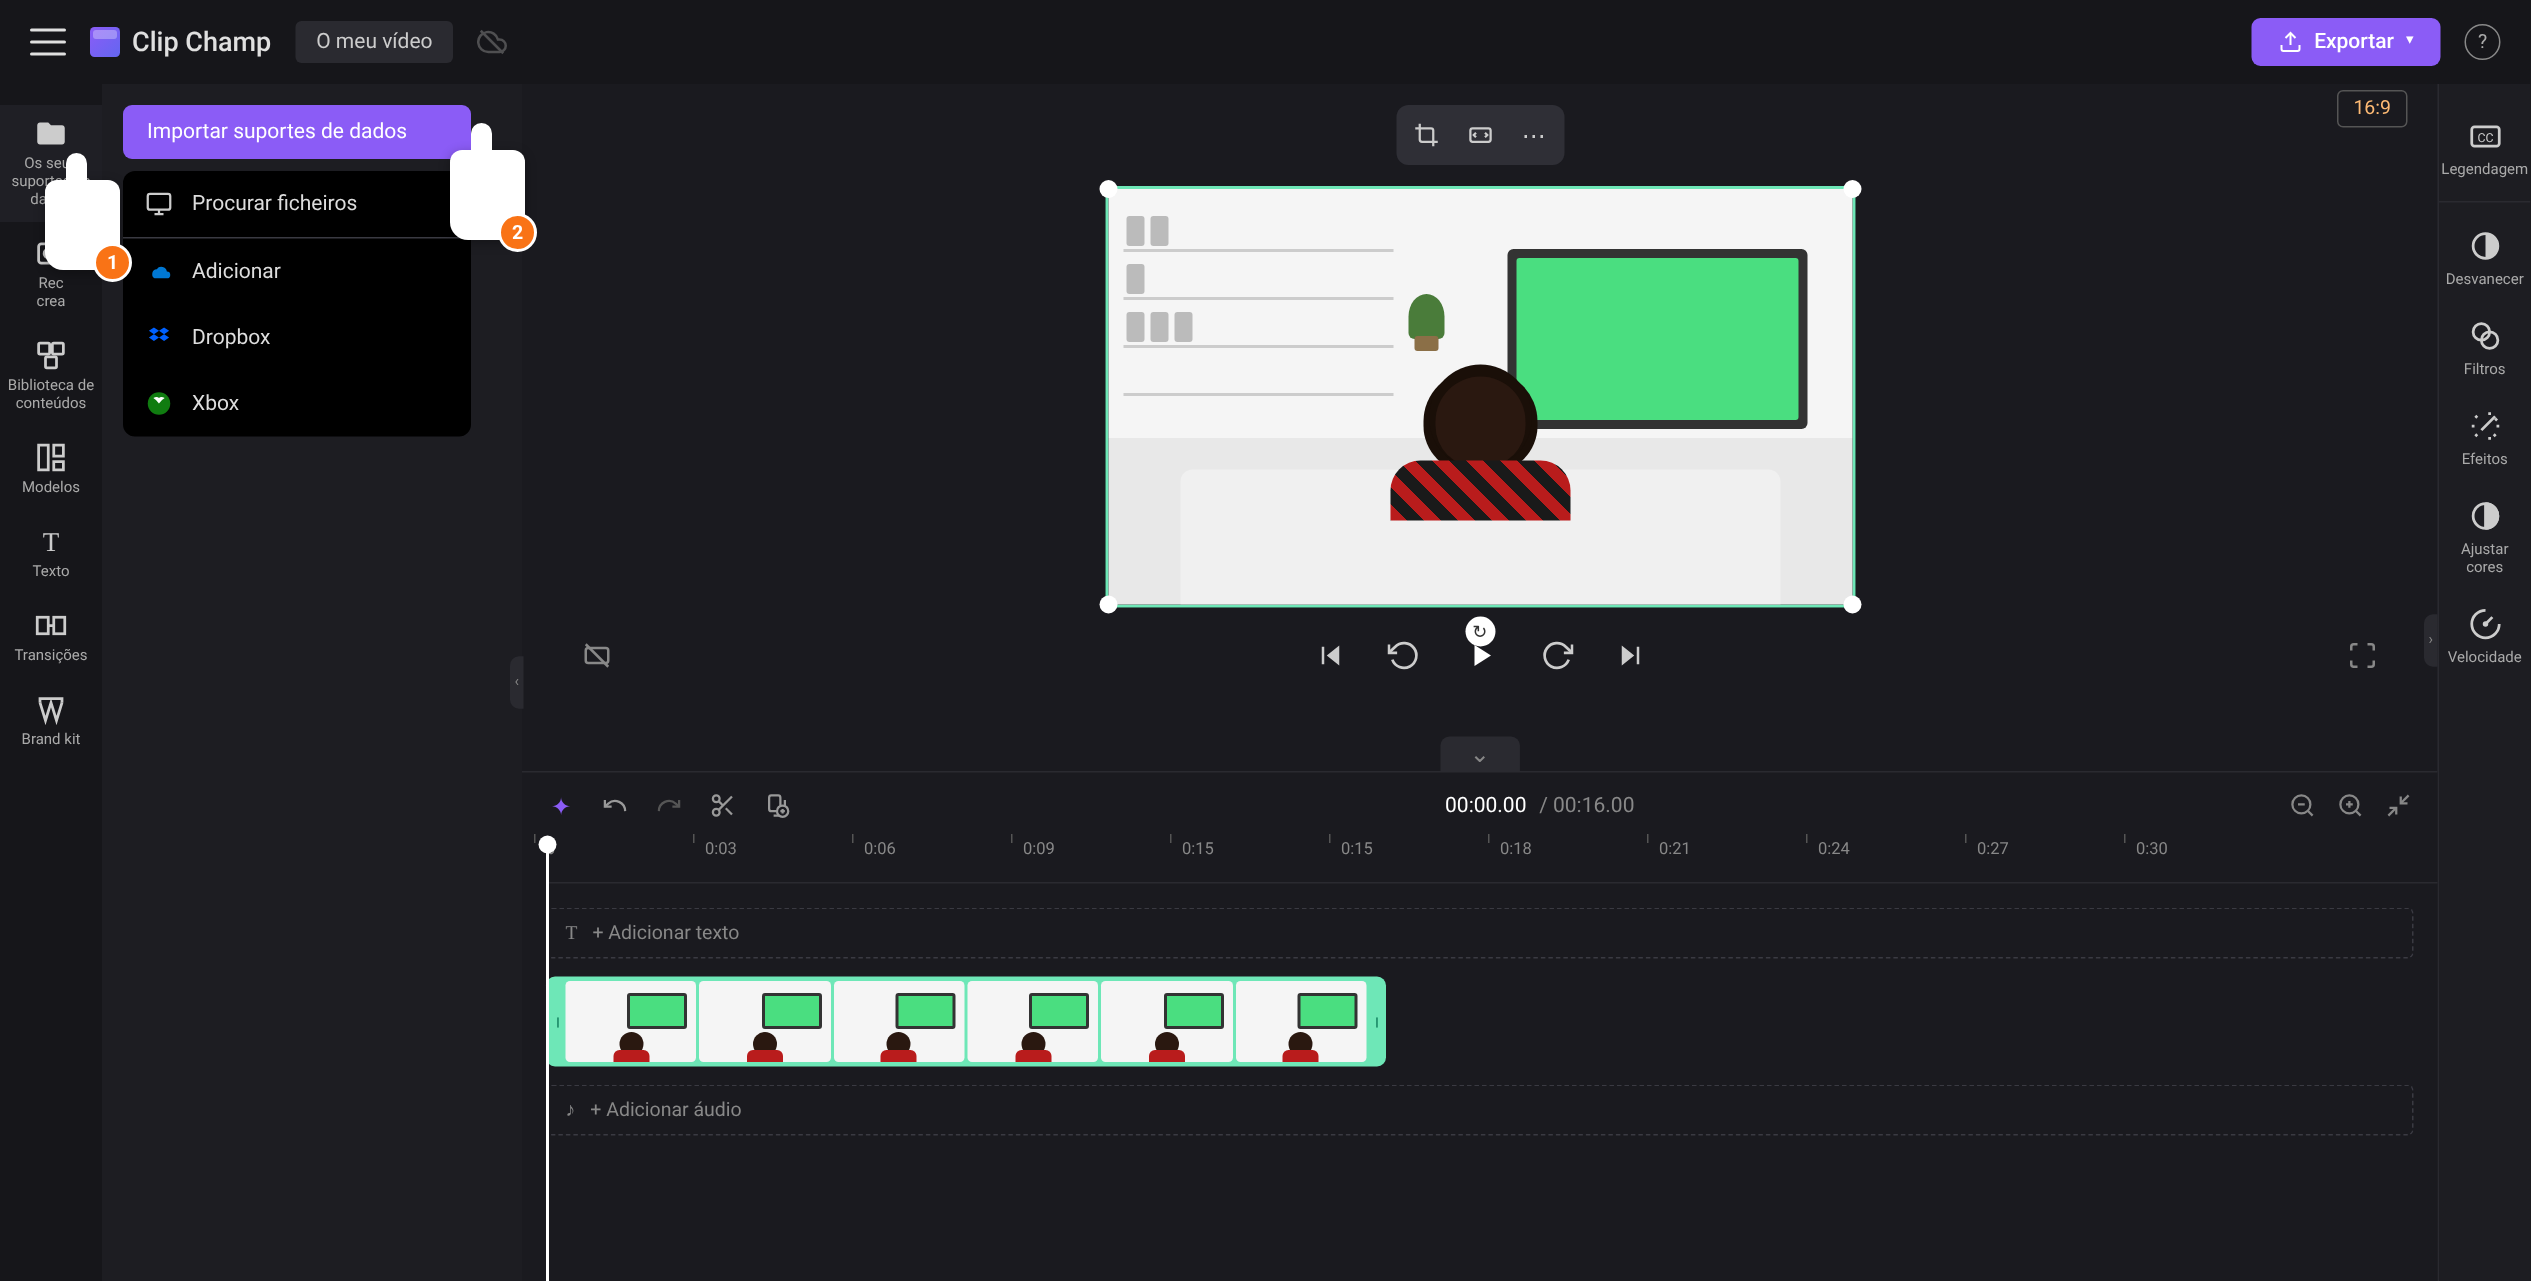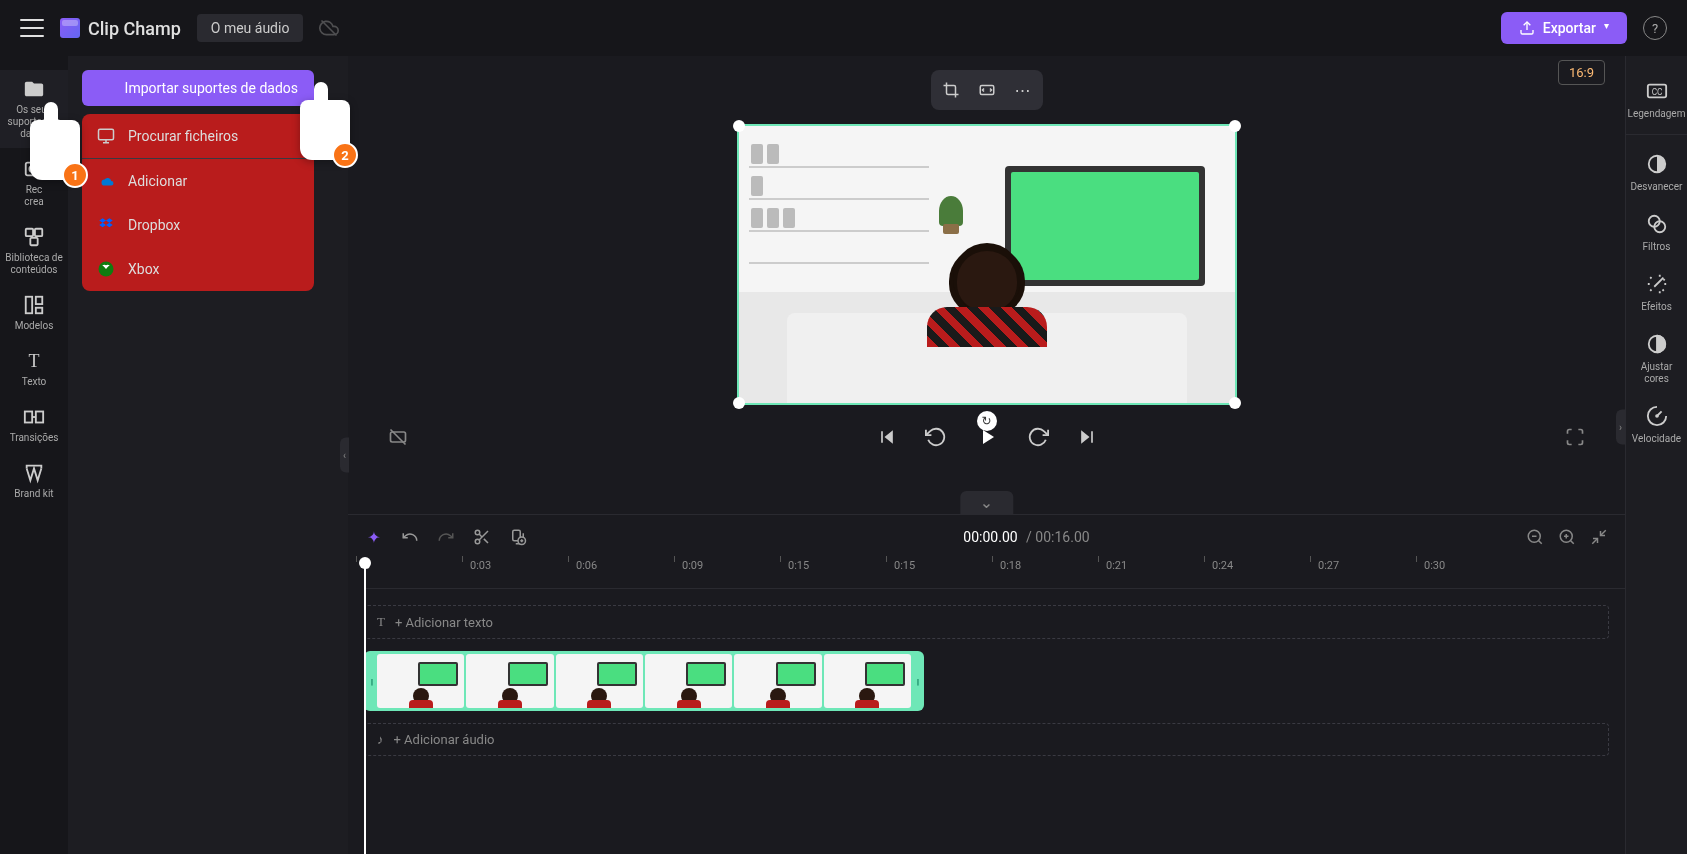--- a/index.html
+++ b/index.html
@@ -15,22 +15,22 @@
 .header-spacer{flex:1;}
 .export-btn{background:#8b5cf6;color:#fff;padding:8px 18px;border-radius:6px;display:flex;gap:8px;font-size:14px;font-weight:500;cursor:pointer;margin-left:44px;}
 .help-icon{width:24px;height:24px;border:1.5px solid #888;border-radius:50%;display:flex;align-items:center;justify-content:center;font-size:13px;color:#aaa;cursor:pointer;}
 .body{display:flex;height:798px;}
 .left-rail{width:68px;background:#16161a;display:flex;flex-direction:column;align-items:center;padding-top:14px;gap:2px;}
 .rail-item{display:flex;flex-direction:column;align-items:center;gap:4px;padding:8px 4px;cursor:pointer;width:100%;text-align:center;}
 .rail-item.active{background:#1f1f25;}
 .rail-icon{width:22px;height:22px;display:flex;align-items:center;justify-content:center;color:#ccc;}
 .rail-label{font-size:10px;color:#aaa;line-height:1.2;}
 .media-panel{width:280px;background:#1d1d22;position:relative;padding:14px;}
-.import-btn{background:#8b5cf6;color:#fff;padding:10px 16px;border-radius:6px;text-align:right;font-size:14px;cursor:pointer;width:232px;}
-.import-menu{background:#b91c1c;border-radius:8px;margin-top:8px;overflow:hidden;width:232px;}
+.import-btn{background:#8b5cf6;color:#fff;padding:10px 16px;border-radius:6px;text-align:left;font-size:14px;cursor:pointer;width:232px;}
+.import-menu{background:#000000;border-radius:8px;margin-top:8px;overflow:hidden;width:232px;}
 .import-menu-item{display:flex;align-items:center;gap:12px;padding:12px 14px;cursor:pointer;font-size:14px;color:#ddd;}
 .import-menu-item:first-child{border-bottom:1px solid #3a3a42;}
 .menu-icon{width:20px;height:20px;display:flex;align-items:center;justify-content:center;}
 .main{flex:1;display:flex;flex-direction:column;position:relative;}
 .preview-area{flex:1;display:flex;flex-direction:column;align-items:center;padding-top:14px;position:relative;}
 .preview-toolbar{display:flex;gap:4px;background:#2f2f36;padding:4px;border-radius:8px;margin-bottom:14px;}
 .preview-tool{width:32px;height:32px;display:flex;align-items:center;justify-content:center;border-radius:6px;cursor:pointer;color:#ccc;}
 .ratio-badge{position:absolute;right:20px;top:4px;border:1px solid #555;padding:4px 10px;border-radius:4px;font-size:13px;color:#fdba74;}
 .video-canvas{width:500px;height:281px;background:#000;position:relative;border:2px solid #6ee7b7;}
 .canvas-handle{width:12px;height:12px;background:#fff;border-radius:50%;position:absolute;}
@@ -98,21 +98,21 @@
 <div class="header">
   <div class="hamburger">
       <span></span>
       <span></span>
       <span></span>
     </div>
   <div class="logo">
     <div class="logo-icon"></div>
     <span>Clip Champ</span>
   </div>
-  <div class="video-title">O meu áudio</div>
+  <div class="video-title">O meu vídeo</div>
   <div class="cloud-off">
     <svg width="20" height="20" viewBox="0 0 24 24" fill="none" stroke="#888" stroke-width="2">
         <path d="M18 10h-1.26A8 8 0 1 0 9 20h9a5 5 0 0 0 0-10z"></path>
         <line x1="3" y1="3" x2="21" y2="21"></line>
       </svg>
   </div>
   <div class="header-spacer"></div>
   <div class="export-btn">
     <svg width="16" height="16" viewBox="0 0 24 24" fill="none" stroke="#fff" stroke-width="2">
         <path d="M21 15v4a2 2 0 0 1-2 2H5a2 2 0 0 1-2-2v-4"></path>

